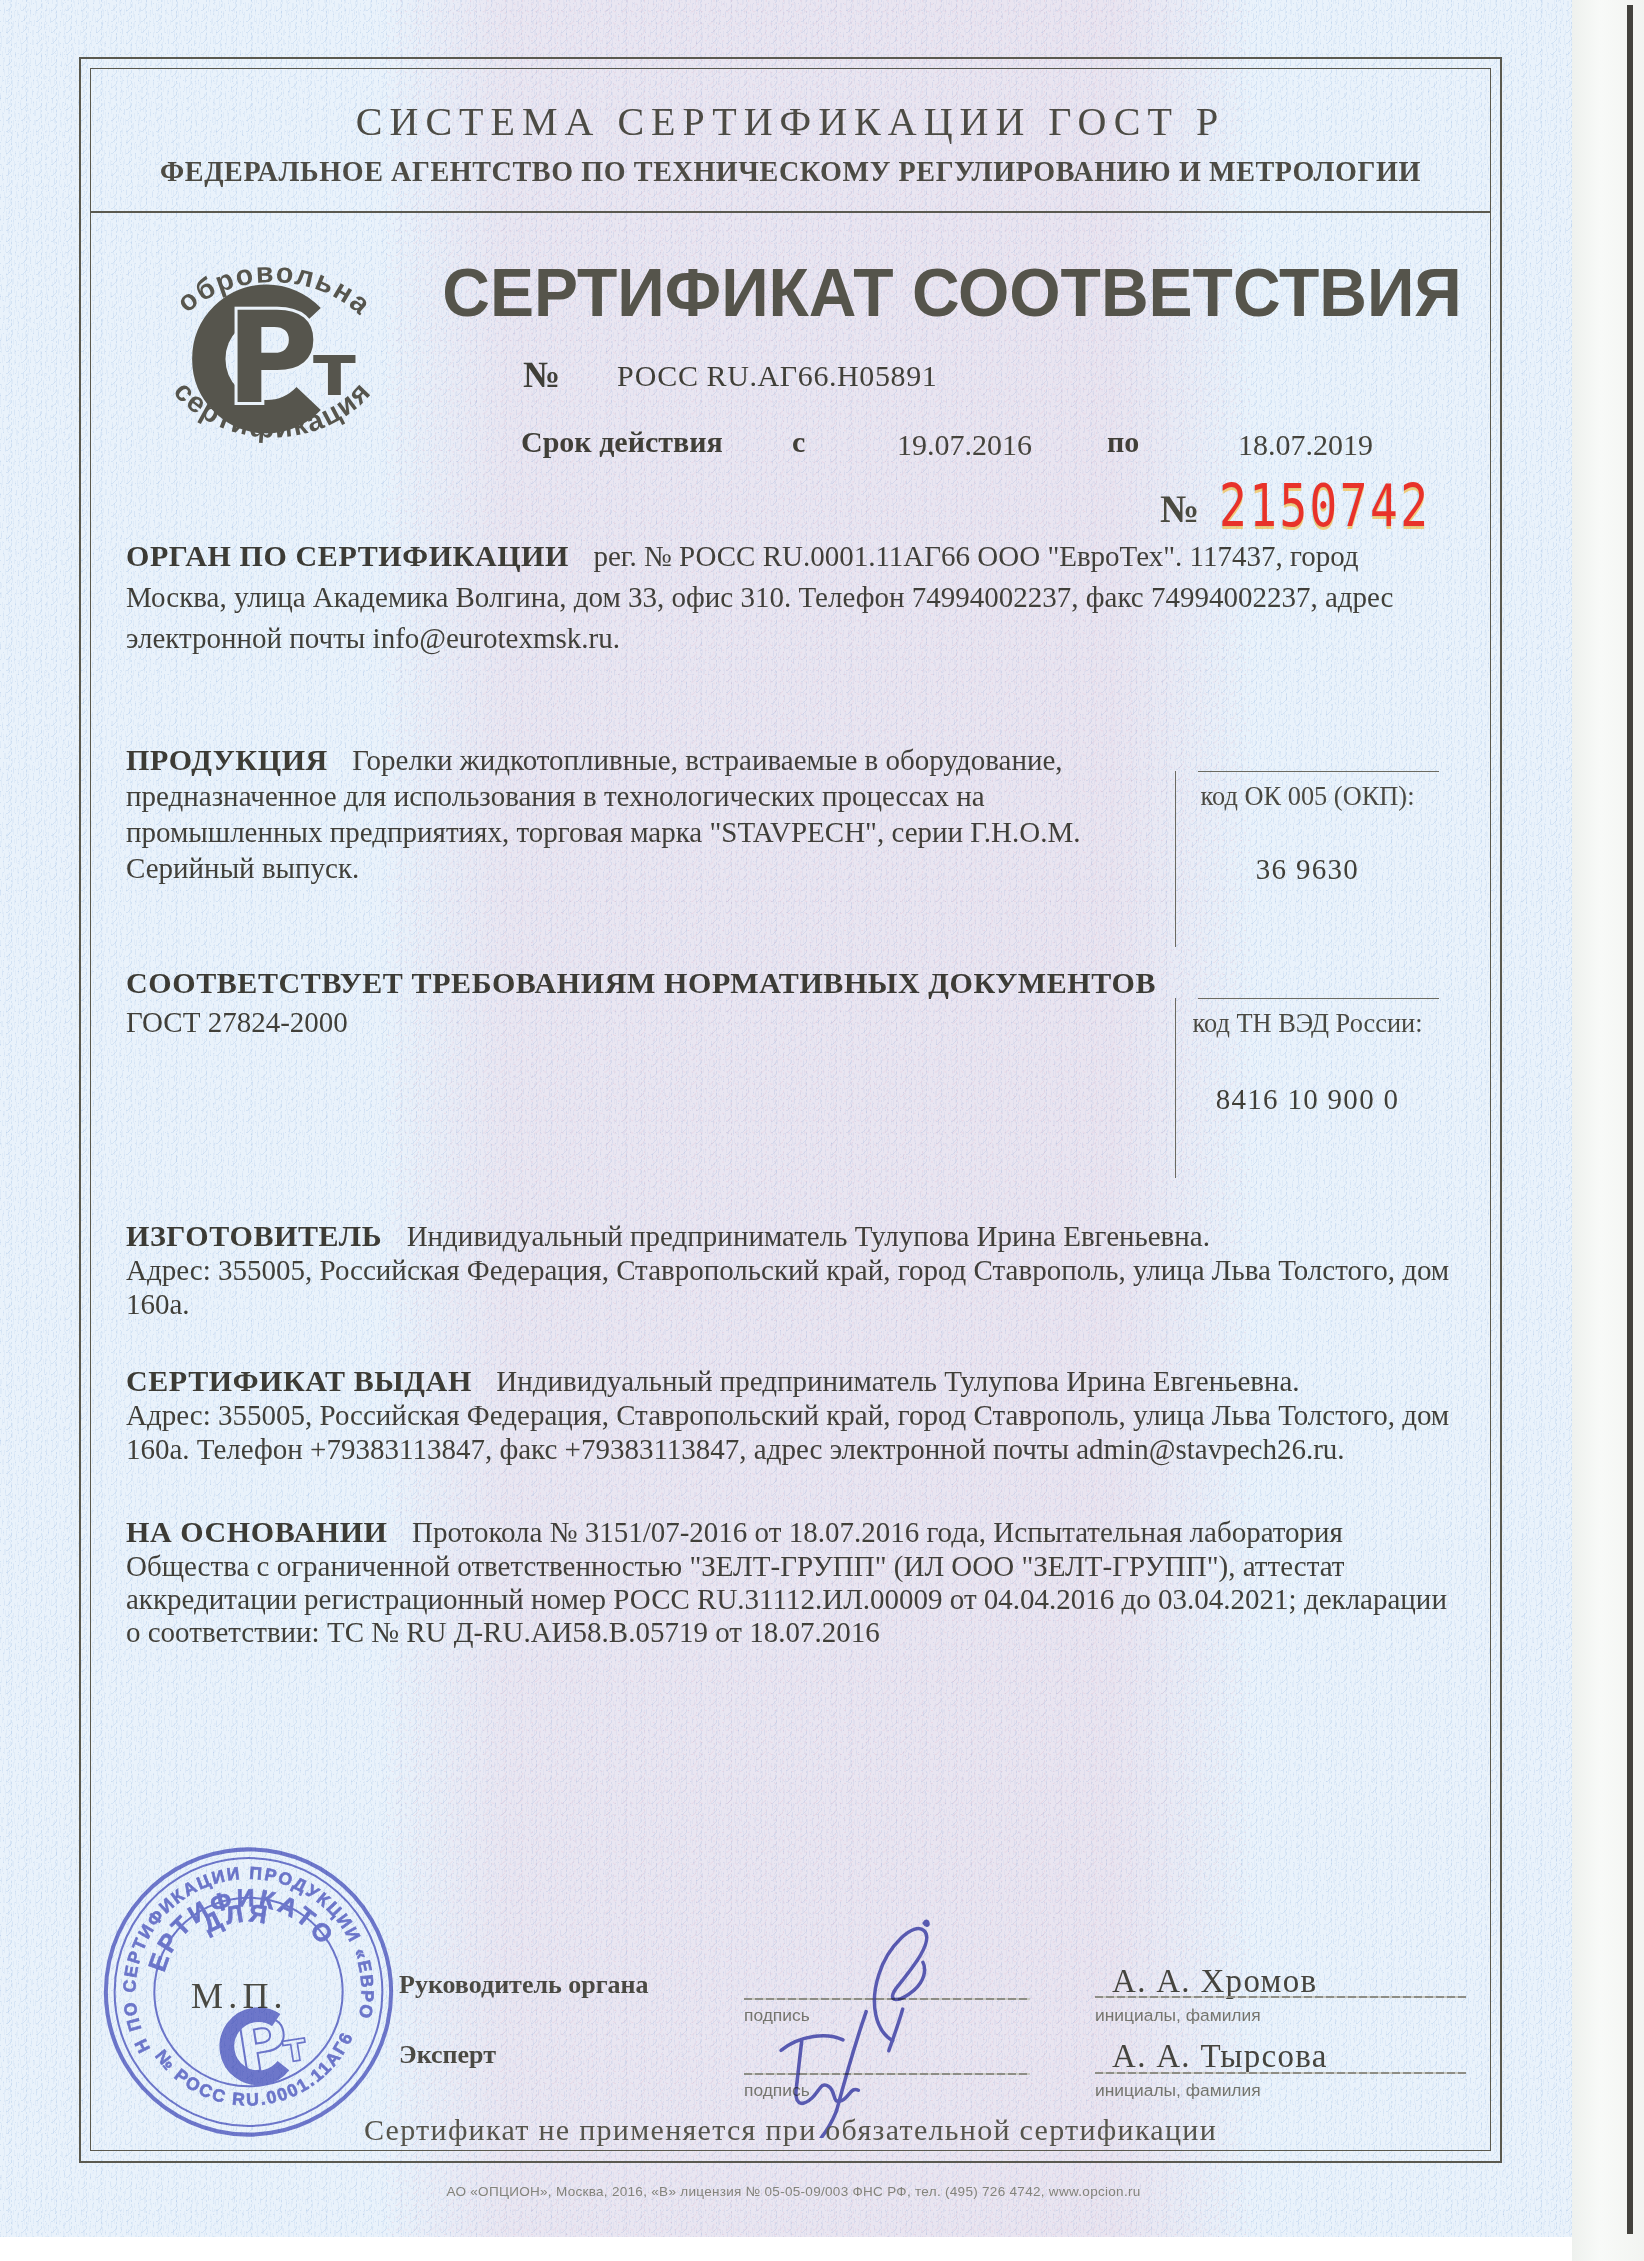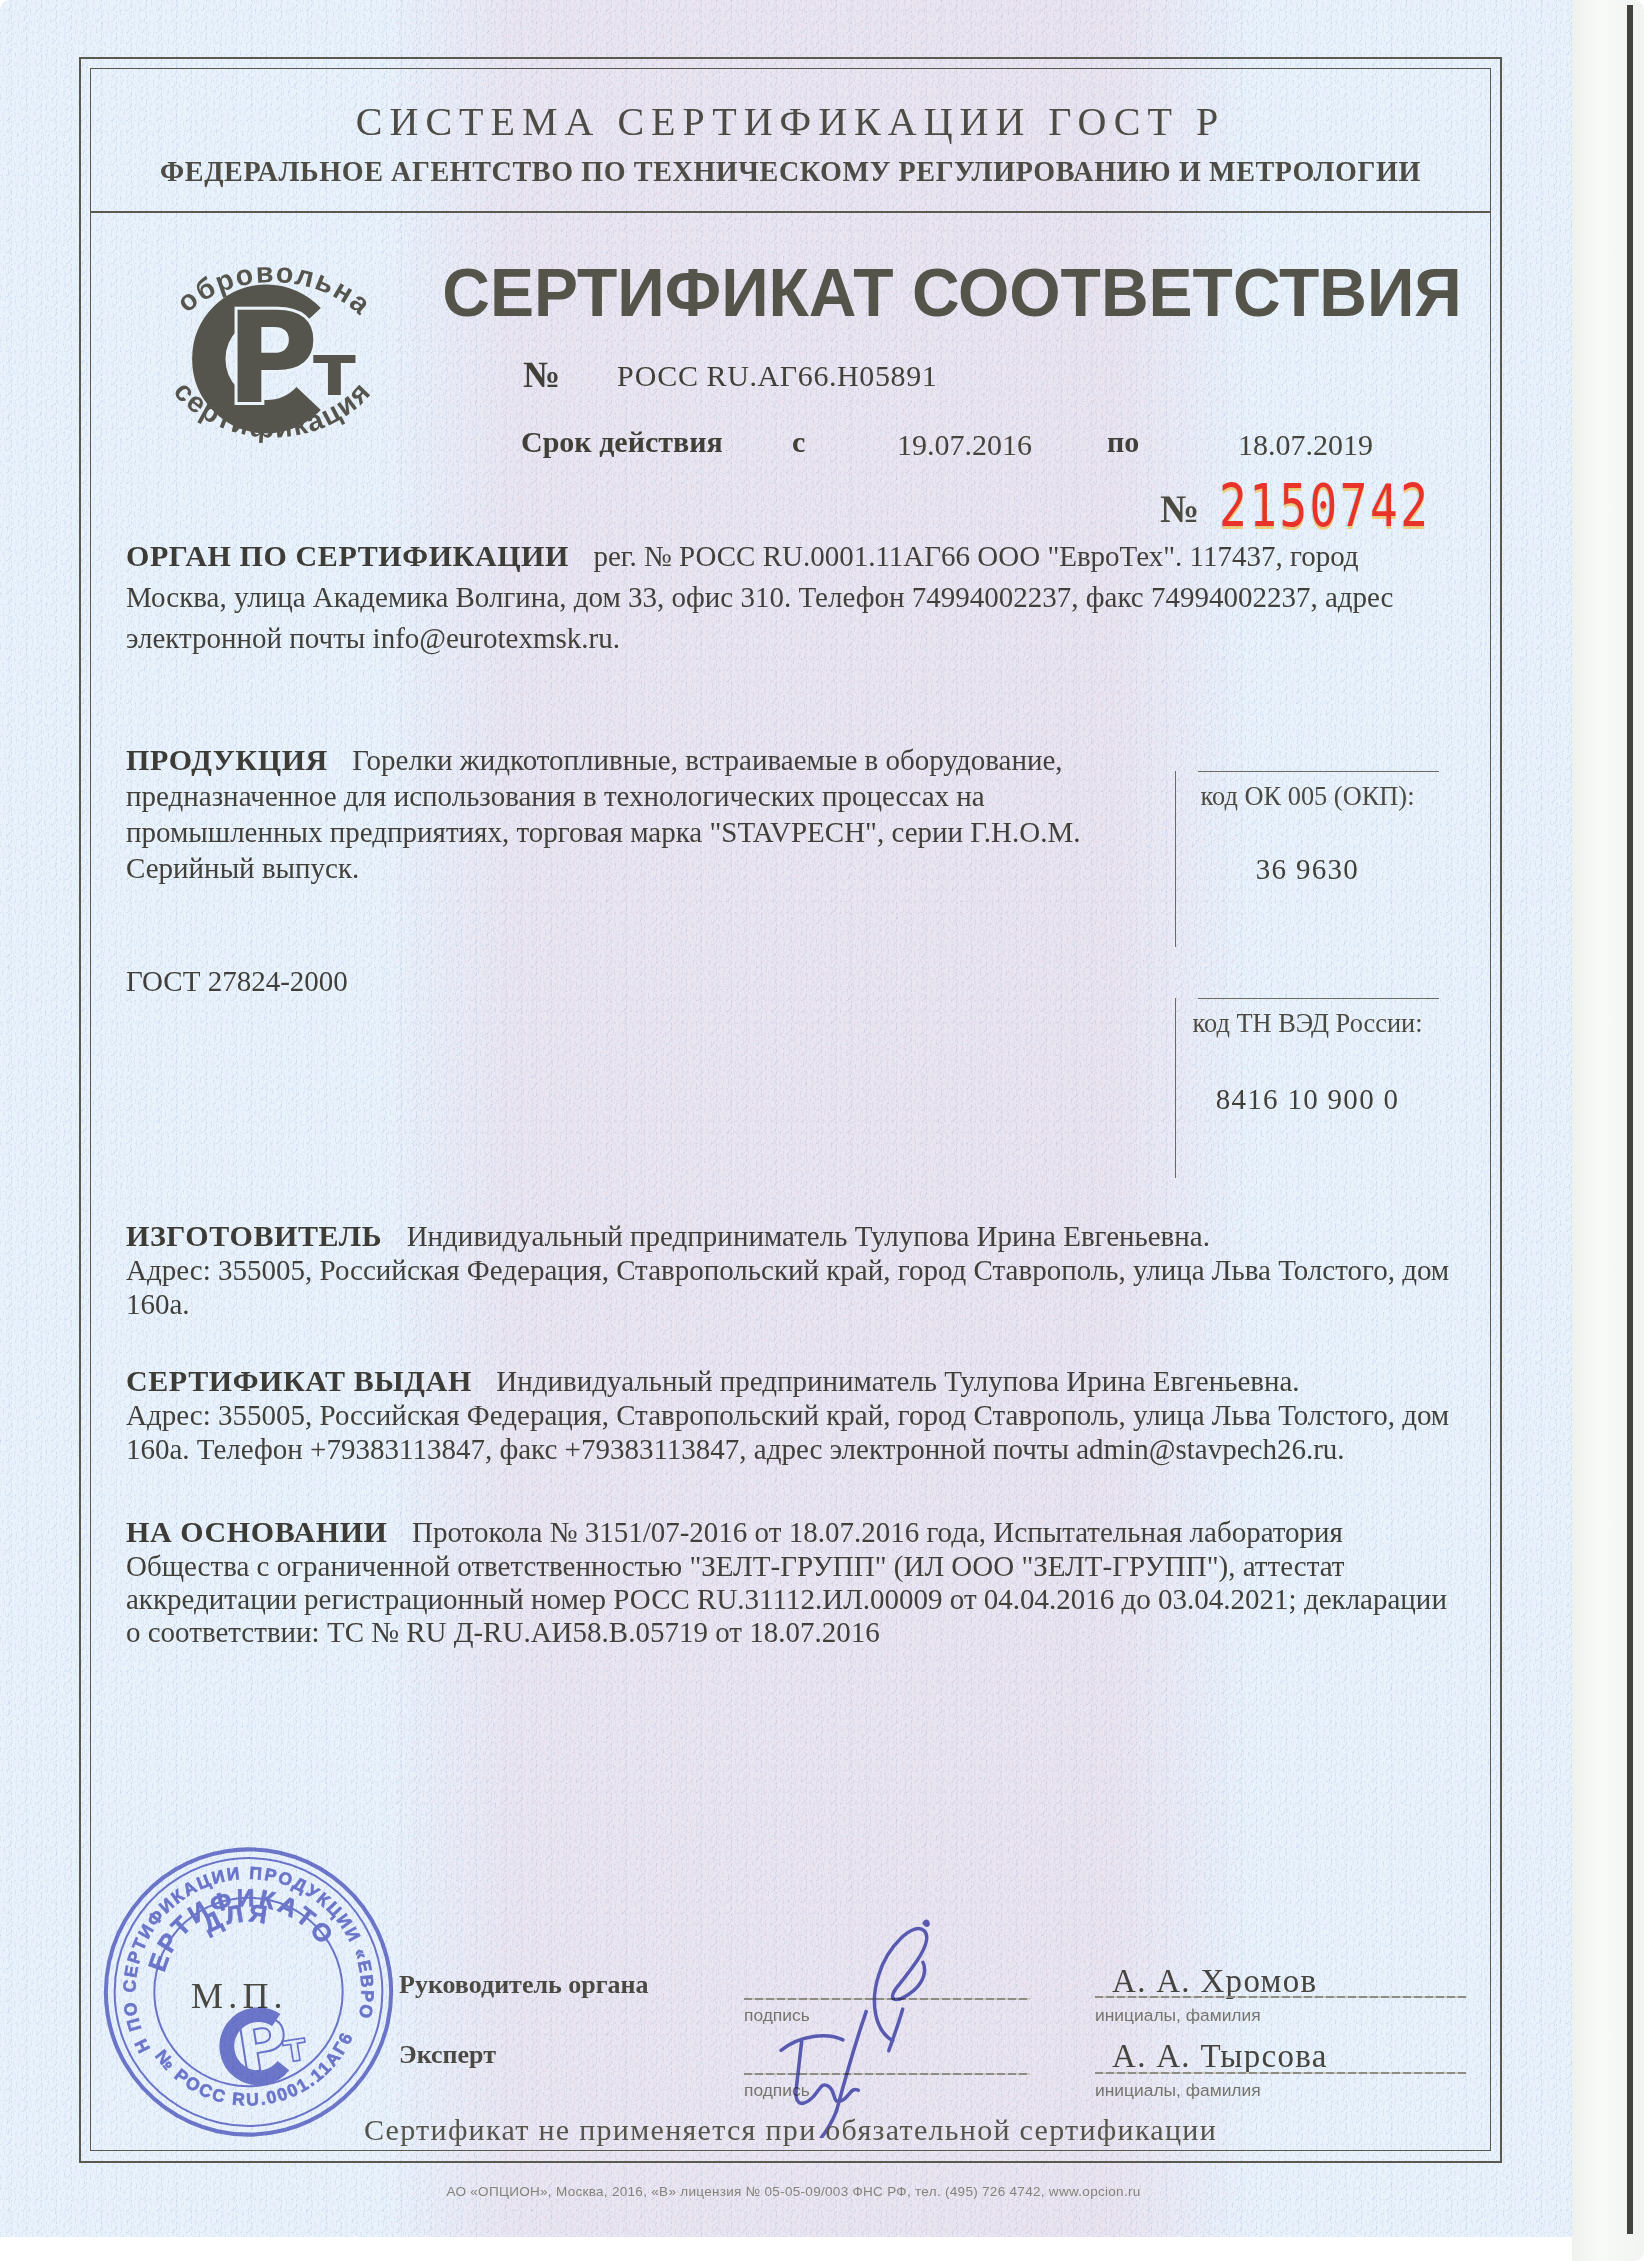--- a/index.html
+++ b/index.html
@@ -1,19 +1,19 @@
 <!DOCTYPE html>
 <html style="font-size:10.3px"><head>
 <meta charset="utf-8">
 <style>
   * { box-sizing: border-box; margin: 0; padding: 0; }
   html,body { background:#ffffff; }
   body { width:1644px; height:2261px; position:relative; font-family:"Liberation Serif", serif; }
 
-  .canvas { position:absolute; inset:0; overflow:hidden; background:#ffffff;border-radius:10px; }
+  .canvas { position:absolute; inset:0; overflow:hidden; background:#ffffff; }
 
   
   .paper {
     position:absolute; left:0; top:0; width:1572px; height:2237px;
     background-color:#e9f2fb;
     background-image:
       repeating-radial-gradient(circle at 3.9px 3.2px, rgba(122,162,214,.20) 0 0.6px, rgba(0,0,0,0) 0.6px 7.7px),
       repeating-radial-gradient(circle at 0 5.8px, rgba(122,162,214,.16) 0 0.6px, rgba(0,0,0,0) 0.6px 9.7px),
       repeating-linear-gradient(96deg, rgba(128,168,218,.10) 0 0.6px, rgba(0,0,0,0) 0.6px 5.2px),
       repeating-linear-gradient(84deg, rgba(128,168,218,.09) 0 0.6px, rgba(0,0,0,0) 0.6px 6.4px);
@@ -192,21 +192,21 @@
       <span class="lbl">ПРОДУКЦИЯ</span><span>Горелки жидкотопливные, встраиваемые в оборудование, предназначенное для использования в технологических процессах на промышленных предприятиях, торговая марка "STAVPECH", серии Г.Н.О.М. Серийный выпуск.</span>
     </p>
 
     <div class="code-box code-box--okp">
       <div class="code-rule"></div>
       <div class="code-label">код ОК 005 (ОКП):</div>
       <div class="code-value">36 9630</div>
     </div>
 
     <p class="sec sec--conforms">
-      <span>ГОСТ 27824-2000</span>
+      <span class="lbl block">СООТВЕТСТВУЕТ ТРЕБОВАНИЯМ НОРМАТИВНЫХ ДОКУМЕНТОВ</span><span>ГОСТ 27824-2000</span>
     </p>
 
     <div class="code-box code-box--tnved">
       <div class="code-rule"></div>
       <div class="code-label">код ТН ВЭД России:</div>
       <div class="code-value">8416 10 900 0</div>
     </div>
 
     <p class="sec sec--manufacturer">
       <span class="lbl">ИЗГОТОВИТЕЛЬ</span><span>Индивидуальный предприниматель Тулупова Ирина Евгеньевна.</span>

